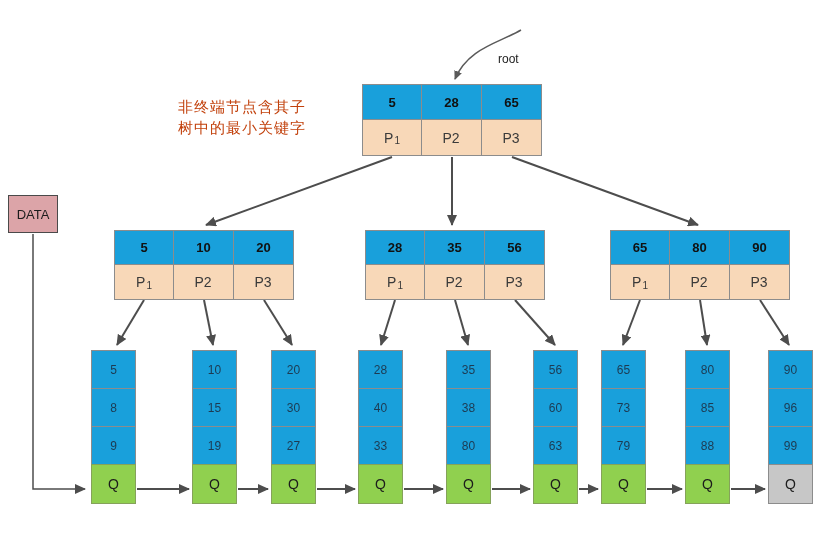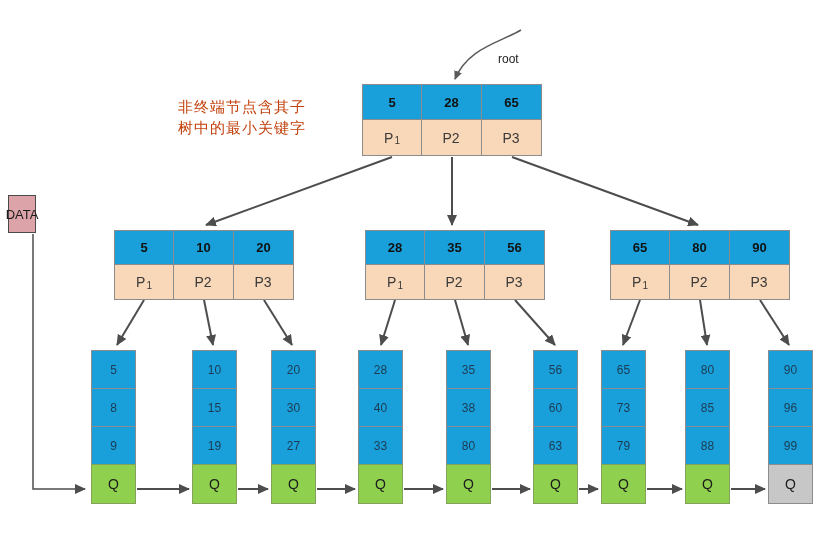--- a/index.html
+++ b/index.html
@@ -34,21 +34,21 @@
   .leaf-cell + .leaf-cell, .q-cell { margin-top:-1px; }
   .q-cell {
     height:40px; background:#90d04f; border:1px solid #85a25a;
     display:flex; align-items:center; justify-content:center;
     font-size:14px; color:#1c1c1c;
   }
   .q-cell.q-end { background:#c7c7c7; border-color:#8c8c8c; }
 
   
   .data-box {
-    position:absolute; left:8px; top:195px; width:28px; height:38px;
+    position:absolute; left:8px; top:195px; width:50px; height:38px;
     background:#dca4a8; border:1px solid #4a4a4a;
     display:flex; align-items:center; justify-content:center;
     font-size:13px; color:#1c1c1c;
   }
   .note {
     position:absolute; left:178px; top:96px;
     font-size:15px; line-height:21px; letter-spacing:1px; color:#c2410c;
   }
   .root-label { position:absolute; left:498px; top:52px; font-size:12px; color:#222222; }
 </style>

